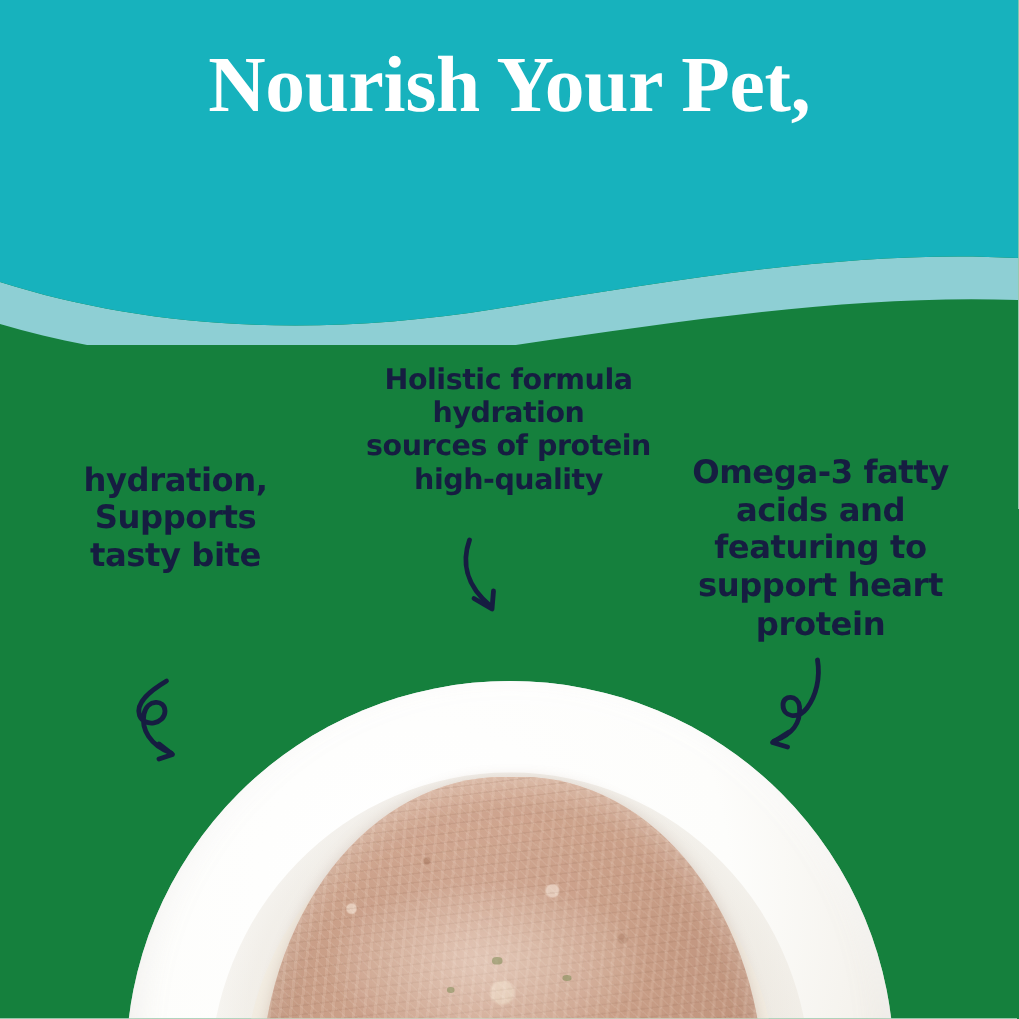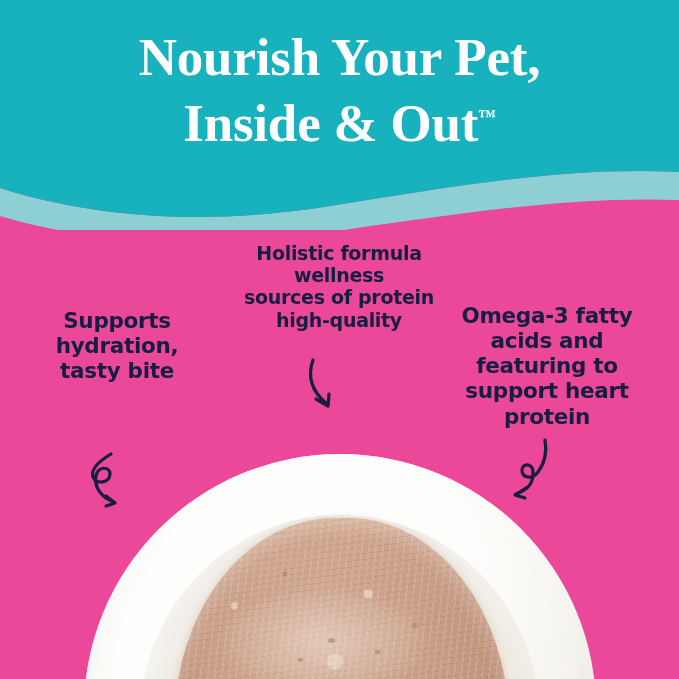--- a/index.html
+++ b/index.html
@@ -11,21 +11,21 @@
   body {
     font-family: "Liberation Sans", sans-serif;
   }
 
   
   .poster {
     position: relative;
     width: 679px;
     height: 679px;
     overflow: hidden;
-    background: #ec4899;
+    background: #15803d;
   }
 
   
   .header-band {
     position: absolute;
     left: 0;
     top: 0;
     width: 679px;
     height: 230px;
     overflow: hidden;
@@ -206,21 +206,20 @@
   <div class="header-band">
     <svg class="header-wave-svg" width="679" height="230" viewBox="0 0 679 230" aria-hidden="true">
 
       <path d="M0,188 C95,218 205,226 330,206 C455,186 570,166 679,172 L679,200 C570,196 455,214 330,232 C205,250 95,244 0,216 Z" fill="#8ecfd4"></path>
 
       <path d="M0,0 L679,0 L679,172 C570,166 455,186 330,206 C205,226 95,218 0,188 Z" fill="#17b2bd"></path>
     </svg>
 
     <div class="headline">
       <span class="hl-line">Nourish Your Pet,</span>
-      <span class="hl-line"><span>Inside &amp; Out</span><span class="tm">™</span></span>
     </div>
   </div>
 
   <div class="bowl-stage">
     <div class="bowl">
       <div class="bowl-inner-shadow"></div>
       <div class="bowl-well">
         
       </div>
       <div class="pate">
@@ -229,32 +228,32 @@
         <div class="pate-gloss"></div>
         <div class="pate-speck" style="left:46%;top:30%;width:7px;height:5px;"></div>
         <div class="pate-speck" style="left:37%;top:35%;width:5px;height:4px;"></div>
         <div class="pate-speck" style="left:60%;top:33%;width:6px;height:4px;"></div>
 
       </div>
     </div>
   </div>
 
   <div class="callout callout-left">
+    <span class="ln">hydration,</span>
     <span class="ln">Supports</span>
-    <span class="ln">hydration,</span>
     <span class="ln">tasty bite</span>
   </div>
   <svg class="arrow arrow-left" width="62" height="60" viewBox="0 0 62 60" aria-hidden="true">
     <path d="M27,2 C17,8 6,16 9,25 C12,33 26,31 26,22 C26,14 14,14 12,24 C10,34 16,45 30,50"></path>
     <polyline points="22,44 31,51 22,54"></polyline>
   </svg>
 
   <div class="callout callout-center">
     <span class="ln">Holistic formula</span>
-    <span class="ln">wellness</span>
+    <span class="ln">hydration</span>
     <span class="ln">sources of protein</span>
     <span class="ln">high-quality</span>
   </div>
   <svg class="arrow arrow-center" width="48" height="56" viewBox="0 0 48 56" aria-hidden="true">
     <path d="M11,2 C6,16 8,32 25,46"></path>
     <polyline points="14,41 26,48 27,36"></polyline>
   </svg>
 
   <div class="callout callout-right">
     <span class="ln">Omega-3 fatty</span>

